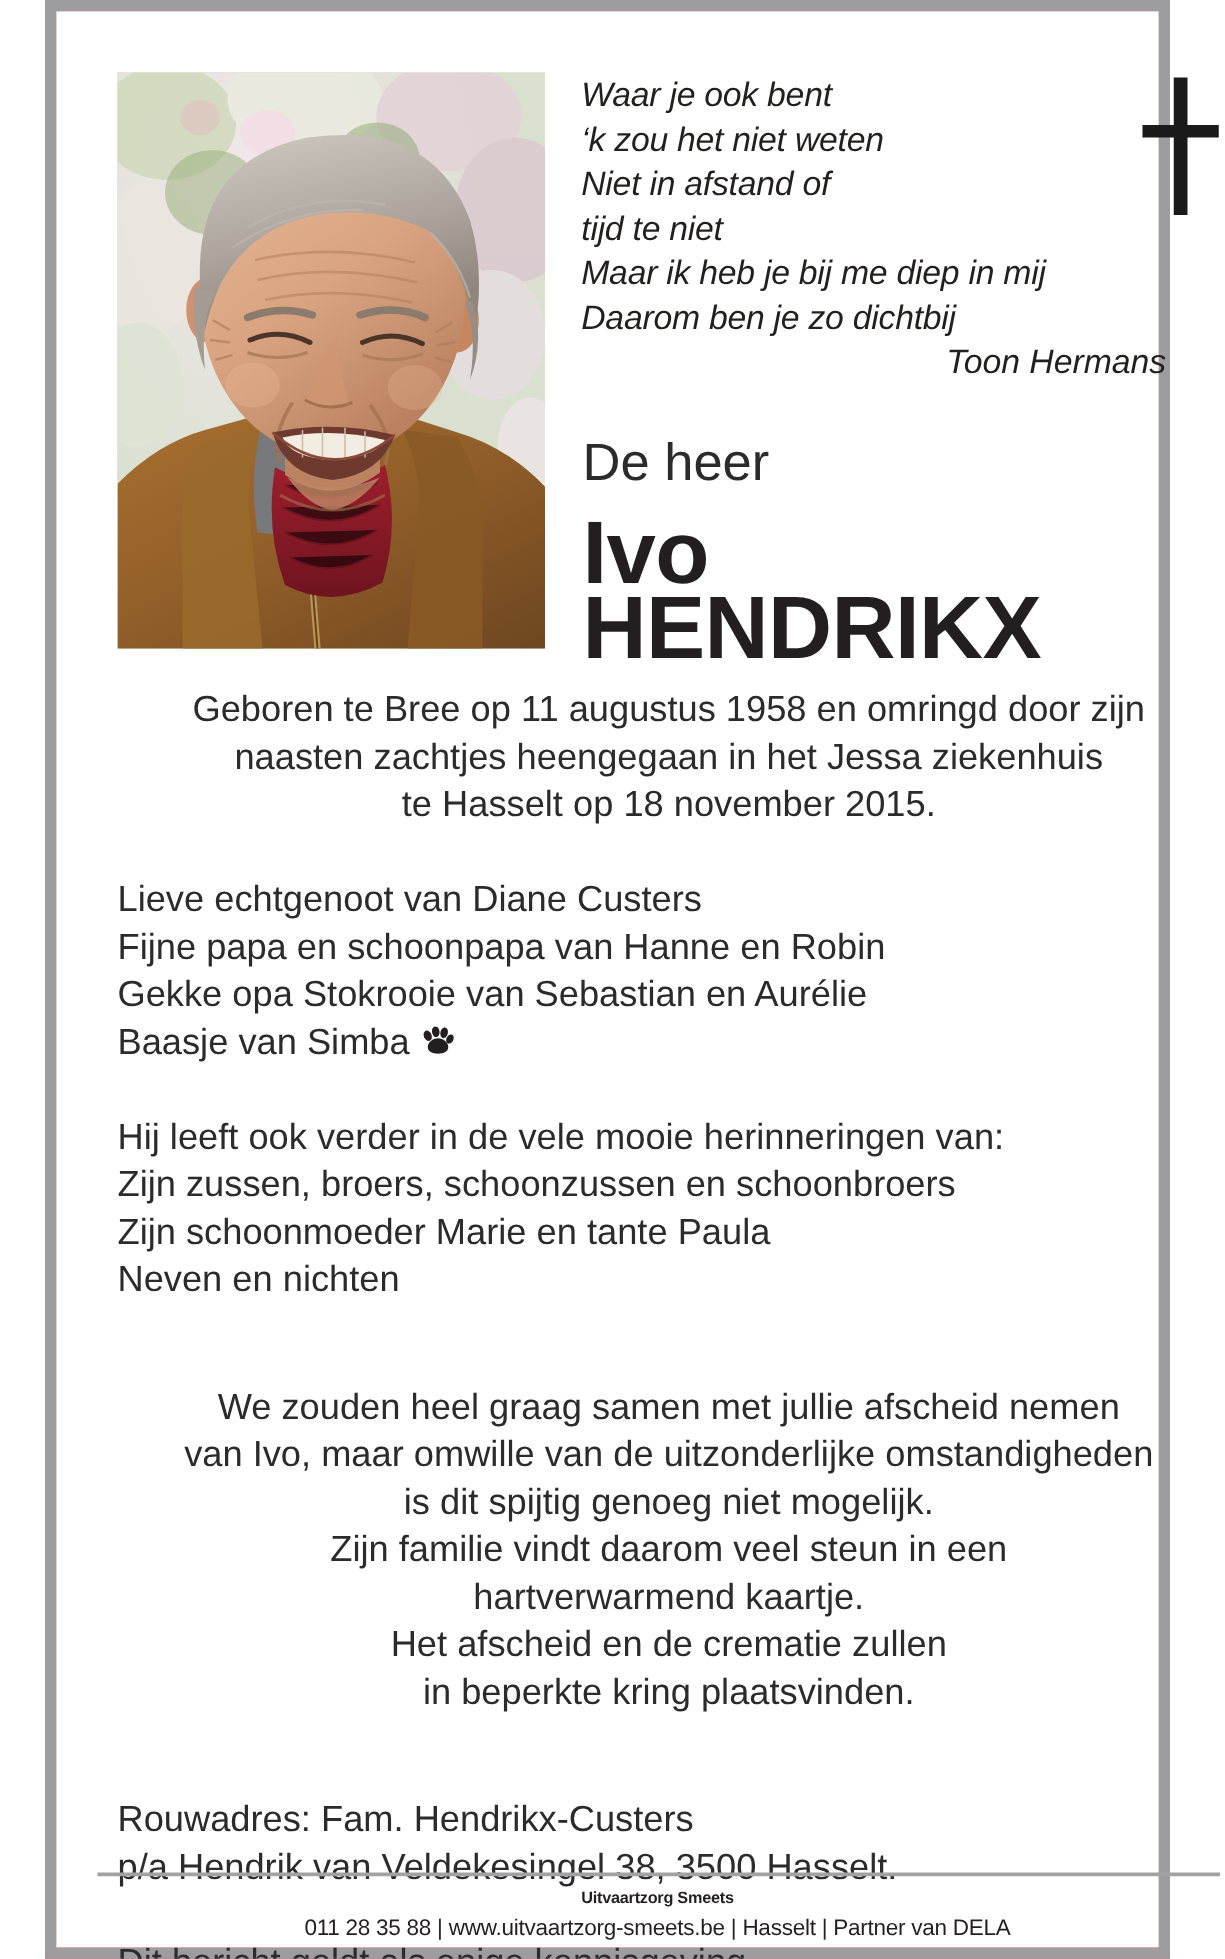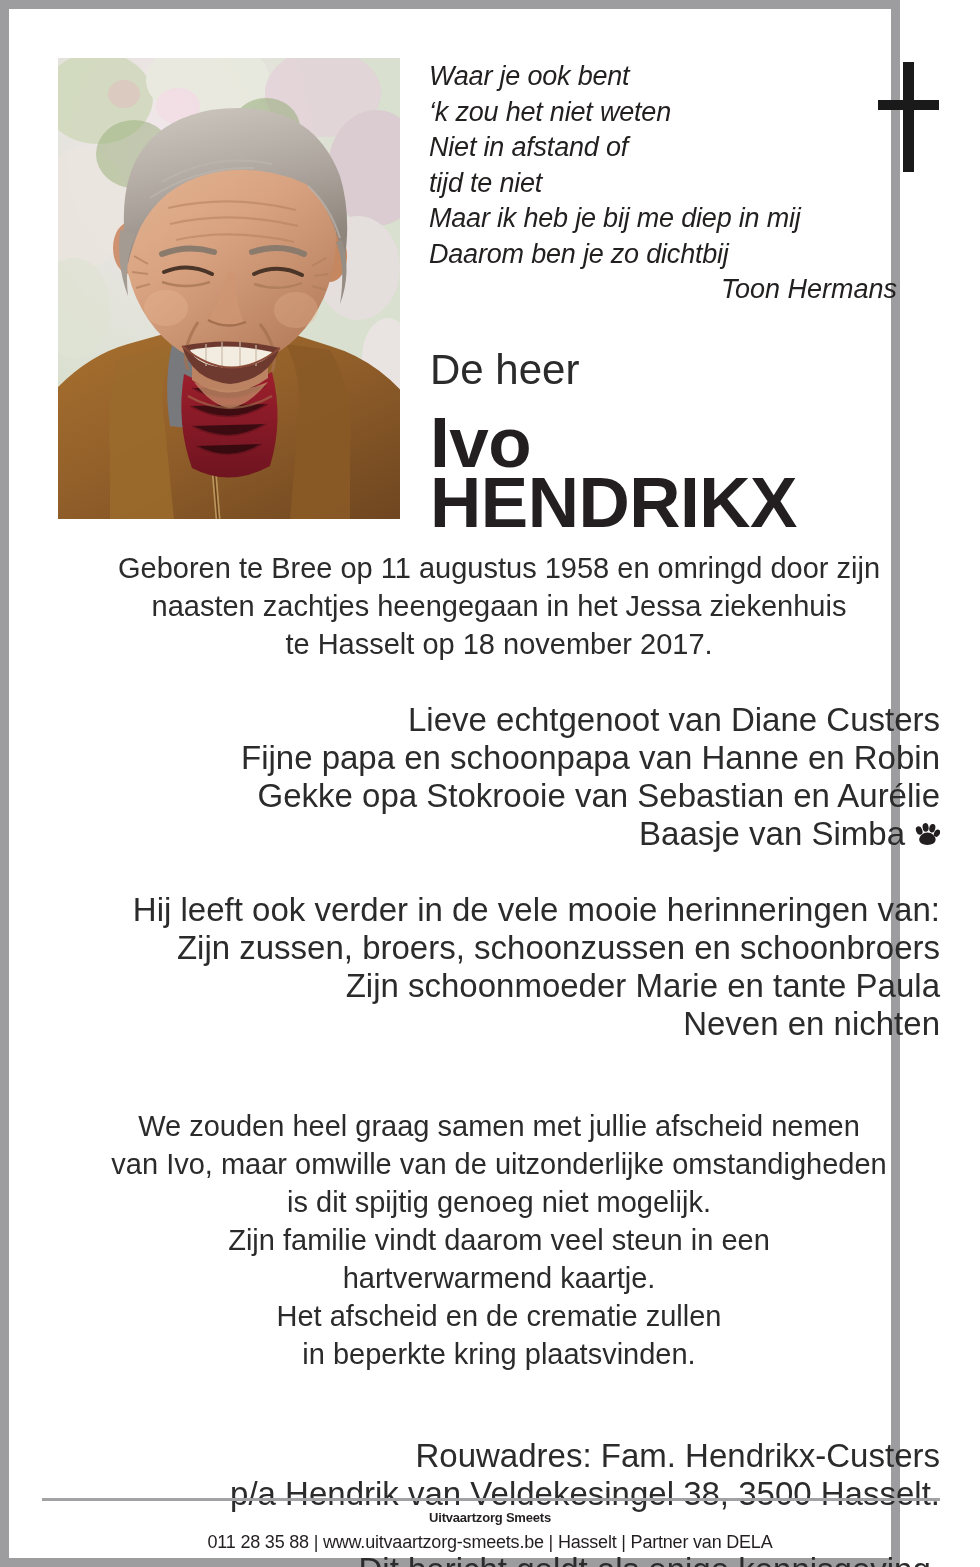--- a/index.html
+++ b/index.html
@@ -14,20 +14,21 @@
     overflow: hidden;
   }
 
   .card {
     position: relative;
     box-sizing: border-box;
     width: 900px;
     height: 1567px;
     background: #b91c1c;
     border: 9px solid #9d9d9f;
+    margin-left: 36px;
   }
 
   .inner {
     position: relative;
     box-sizing: border-box;
     width: 100%;
     height: 100%;
     background: #ffffff;
     padding: 0;
   }
@@ -123,22 +124,22 @@
     width: 882px;
   }
 
   .p-centered {
     text-align: center;
     font-size: 29px;
     line-height: 38px;
     color: #2b2b2b;
   }
   .p-left {
-    text-align: right;
-    font-size: 33px;
+    text-align: left;
+    font-size: 29px;
     line-height: 38px;
     color: #2b2b2b;
   }
   .para-gap { height: 38px; }
   .para-gap-sm { height: 26px; }
 
   .line { white-space: nowrap; }
 
   .pawprint {
     display: inline-block;
@@ -332,21 +333,21 @@
 
       <div class="salutation">De heer</div>
       <div class="deceased-name">Ivo HENDRIKX</div>
     </div>
 
     <div class="body-copy">
 
       <div class="p-centered">
         <div class="line">Geboren te Bree op 11 augustus 1958 en omringd door zijn</div>
         <div class="line">naasten zachtjes heengegaan in het Jessa ziekenhuis</div>
-        <div class="line">te Hasselt op 18 november 2017.</div>
+        <div class="line">te Hasselt op 18 november 2015.</div>
       </div>
 
       <div class="para-gap"></div>
 
       <div class="p-left">
         <div class="line">Lieve echtgenoot van Diane Custers</div>
         <div class="line">Fijne papa en schoonpapa van Hanne en Robin</div>
         <div class="line">Gekke opa Stokrooie van Sebastian en Aurélie</div>
         <div class="line">
           <span>Baasje van Simba</span><span class="pawprint">

